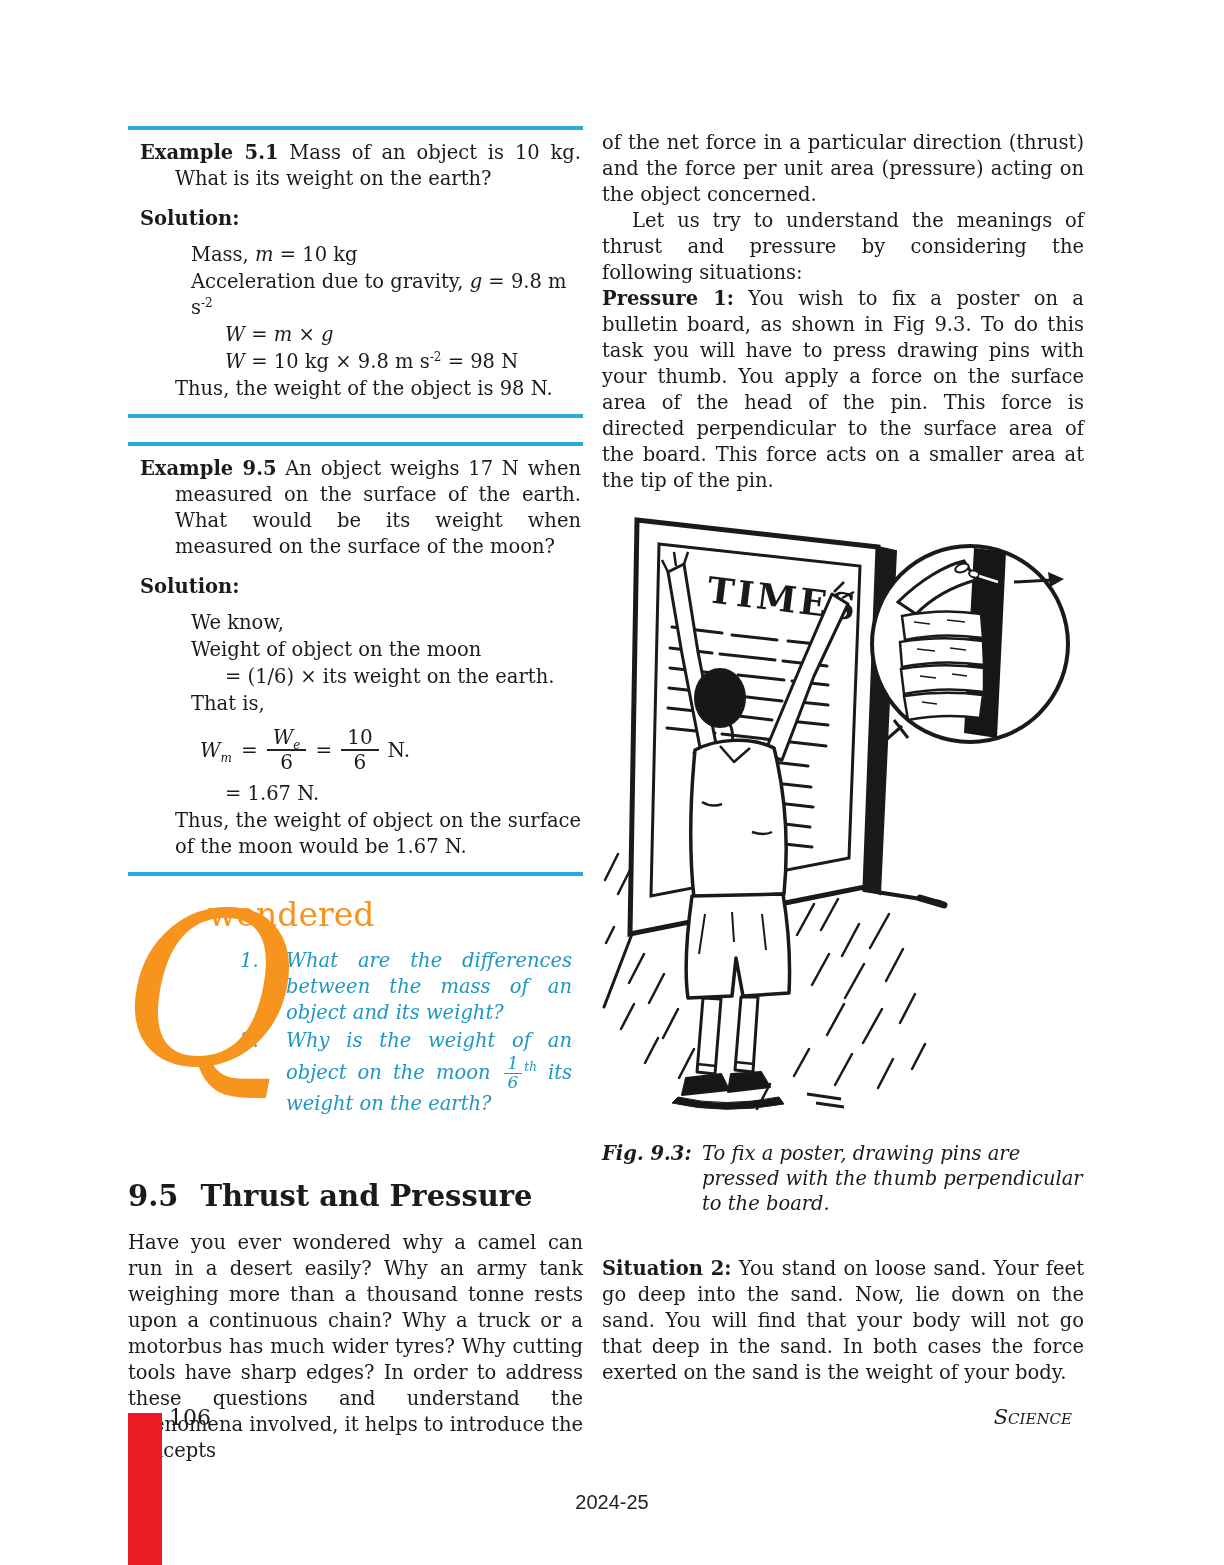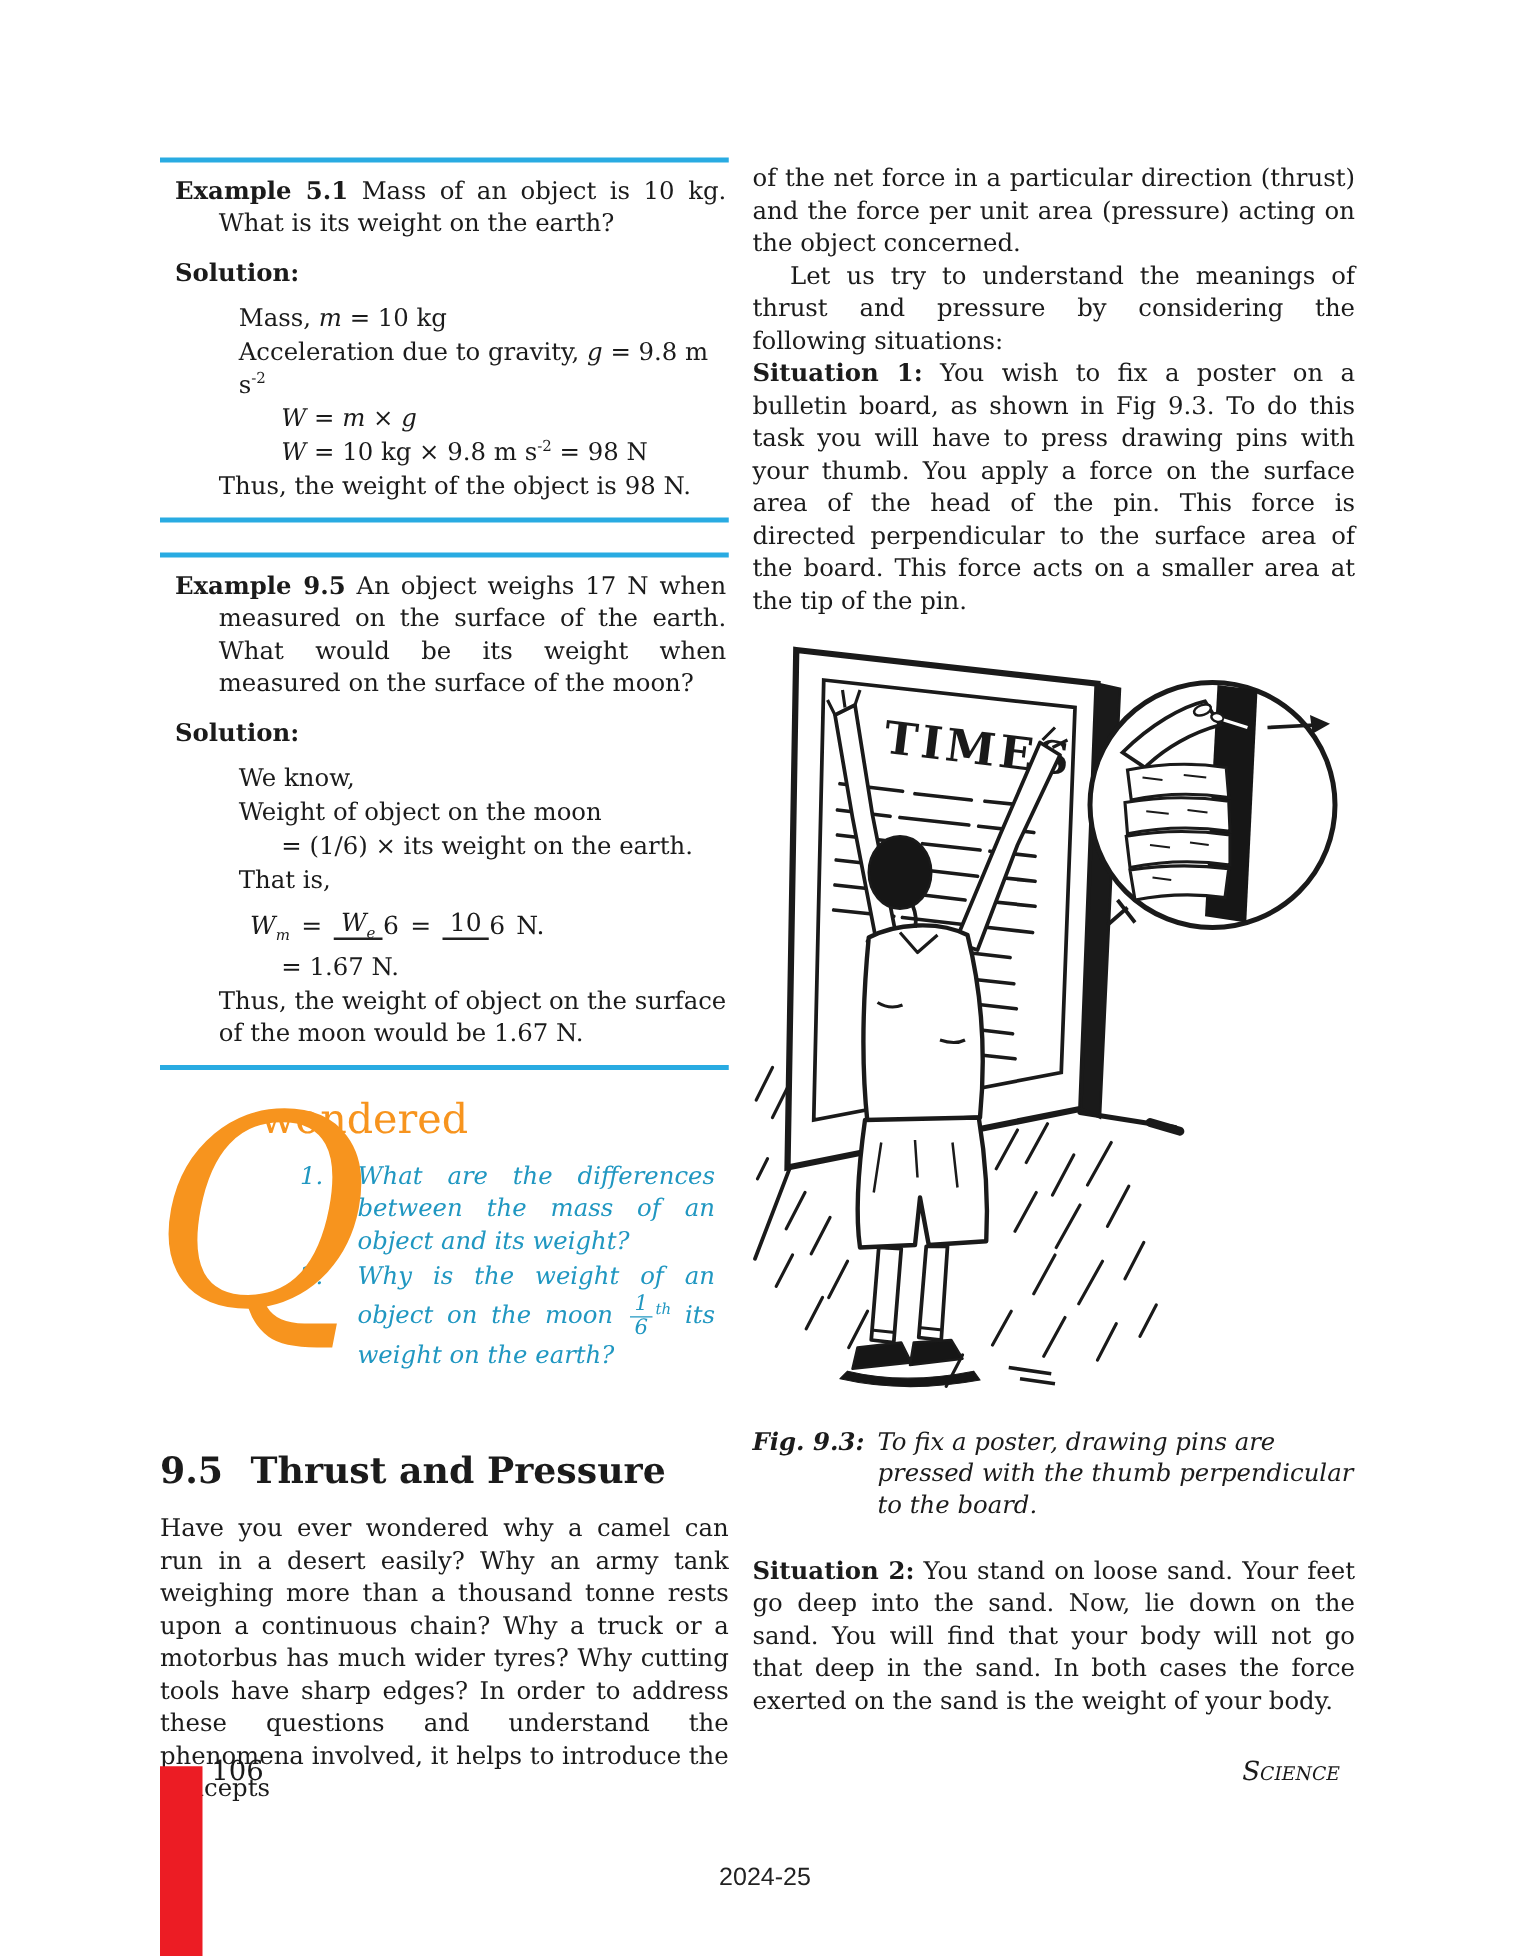--- a/index.html
+++ b/index.html
@@ -19,21 +19,21 @@
   .sol { font-weight:bold; margin:14px 0 10px; text-align:left; }
   .ln  { margin:1px 0 1px 51px; text-align:left; }
   .ln2 { margin:1px 0 1px 85px; text-align:left; }
   .thus { margin:1px 0 0 35px; }
   i.v { font-style:italic; }
   sup { font-size:12px; vertical-align:super; line-height:0; }
   sub { font-size:12px; vertical-align:sub; line-height:0; }
 
   
   .eq-row { display:flex; align-items:center; gap:9px; margin:10px 0 8px 60px; font-size:20px; }
-  .frac { display:inline-flex; align-items:center; line-height:1.05; }
+  .frac { display:inline-flex; flex-direction:column; align-items:center; line-height:1.05; }
   .frac .top { padding:0 6px 1px; border-bottom:2px solid #222; }
   .frac .bot { padding-top:1px; }
 
   
   .questions { position:relative; margin-top:22px; min-height:254px; text-align:left; }
   .bigQ { position:absolute; left:-6px; top:-8px; font-size:212px; line-height:0.95;
           color:#f7941e; font-style:italic; font-family:"DejaVu Serif", serif; }
   .q-head { margin-left:80px; color:#f7941e; font-size:33px; line-height:34px; }
   .q-list { margin:16px 0 0 112px; width:332px; color:#2097c1; font-style:italic; }
   .q-item { display:flex; }
@@ -49,21 +49,21 @@
   .sec-head { display:flex; gap:22px; margin-top:26px; font-size:29px; font-weight:bold; text-align:left; line-height:36px; }
   .sec-para { margin-top:16px; }
 
   
   .rp { margin:0; }
   .rp-indent { text-indent:30px; }
   .fig-wrap { margin-top:8px; }
   .caption { display:flex; font-size:19.5px; font-style:italic; margin-top:12px; line-height:25px; text-align:left; }
   .cap-label { flex:none; width:100px; font-weight:bold; }
   .cap-text { flex:1; }
-  .sit2 { margin-top:28px; }
+  .sit2 { margin-top:40px; }
 
   
   .red-bar { position:absolute; left:128px; top:1413px; width:34px; height:152px; background:#ec1c24; }
   .page-num { position:absolute; left:169px; top:1405px; font-size:22px; }
   .footer-science { position:absolute; left:940px; top:1405px; width:132px; text-align:right;
                     font-style:italic; font-variant:small-caps; font-size:21px; }
   .footer-year { position:absolute; left:0; top:1491px; width:1224px; text-align:center;
                  font-family:"Liberation Sans", sans-serif; font-size:20px; color:#222; }
 </style>
 </head>
@@ -129,21 +129,21 @@
     <div class="sec-head">
       <span>9.5</span>
       <span>Thrust and Pressure</span>
     </div>
     <p class="sec-para">Have you ever wondered why a camel can run in a desert easily? Why an army tank weighing more than a thousand tonne rests upon a continuous chain? Why a truck or a motorbus has much wider tyres? Why cutting tools have sharp edges? In order to address these questions and understand the phenomena involved, it helps to introduce the concepts</p>
   </div>
 
   <div class="col col-right">
     <p class="rp">of the net force in a particular direction (thrust) and the force per unit area (pressure) acting on the object concerned.</p>
     <p class="rp rp-indent">Let us try to understand the meanings of thrust and pressure by considering the following situations:</p>
-    <p class="rp"><b>Situation 1:</b><span> You wish to fix a poster on a bulletin board, as shown in Fig 9.3. To do this task you will have to press drawing pins with your thumb. You apply a force on the surface area of the head of the pin. This force is directed perpendicular to the surface area of the board. This force acts on a smaller area at the tip of the pin.</span></p>
+    <p class="rp"><b>Pressure 1:</b><span> You wish to fix a poster on a bulletin board, as shown in Fig 9.3. To do this task you will have to press drawing pins with your thumb. You apply a force on the surface area of the head of the pin. This force is directed perpendicular to the surface area of the board. This force acts on a smaller area at the tip of the pin.</span></p>
 
     <div class="fig-wrap">
       <svg viewBox="0 0 482 620" width="482" height="620" xmlns="http://www.w3.org/2000/svg">
 
         <g fill="none" stroke="#1a1a1a" stroke-linecap="round">
           <path d="M2,505 L30,432" stroke-width="3"></path>
           <path d="M262,388 L338,400" stroke-width="4"></path>
           <path d="M318,396 l24,7" stroke-width="7"></path>
           <path stroke-width="2.5" d="M16,352 l-13,26 M29,366 l-13,26 M12,425 l-8,16 M42,452 l-15,29 M62,472 l-15,29 M32,502 l-13,25 M76,507 l-15,29 M56,536 l-13,25 M92,547 l-15,29 M212,402 l-17,31 M236,397 l-17,31 M257,422 l-17,32 M287,412 l-19,34 M227,452 l-17,31 M262,462 l-19,34 M301,447 l-17,32 M242,502 l-17,31 M280,507 l-19,34 M313,492 l-15,29 M207,547 l-15,27 M250,552 l-17,31 M291,557 l-15,29 M323,542 l-13,25 M168,582 l-13,25"></path>
         </g>

